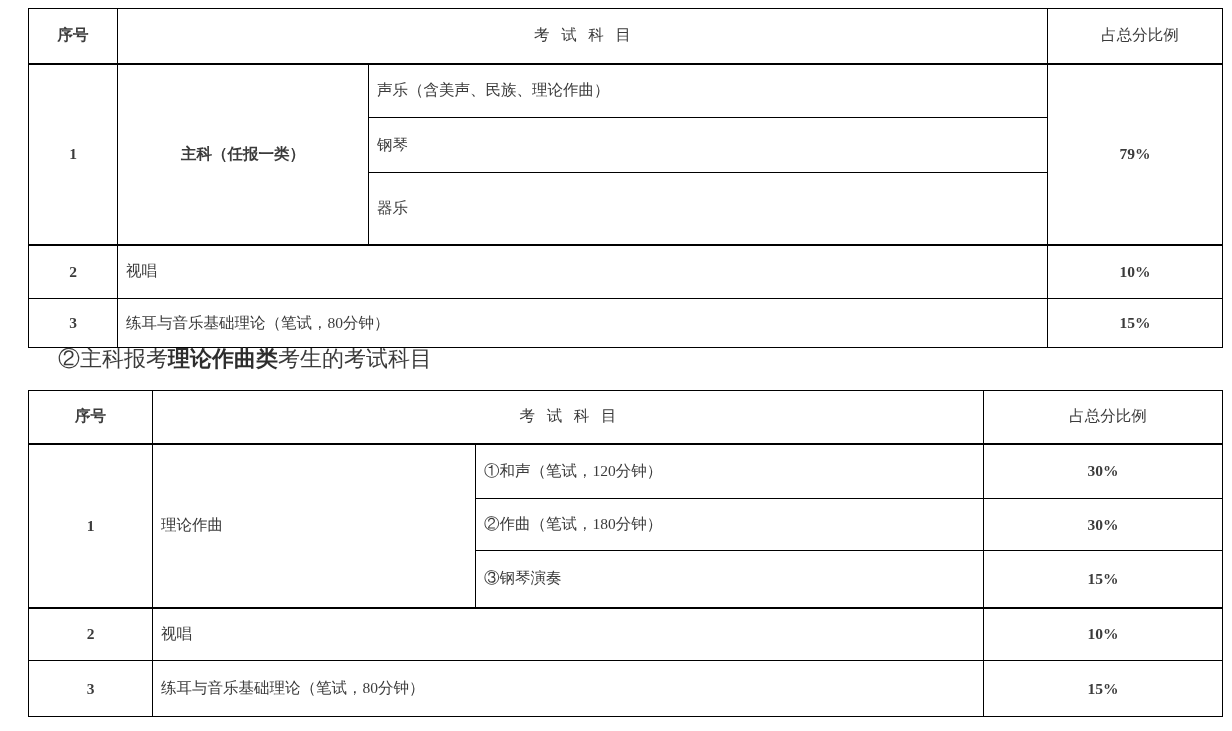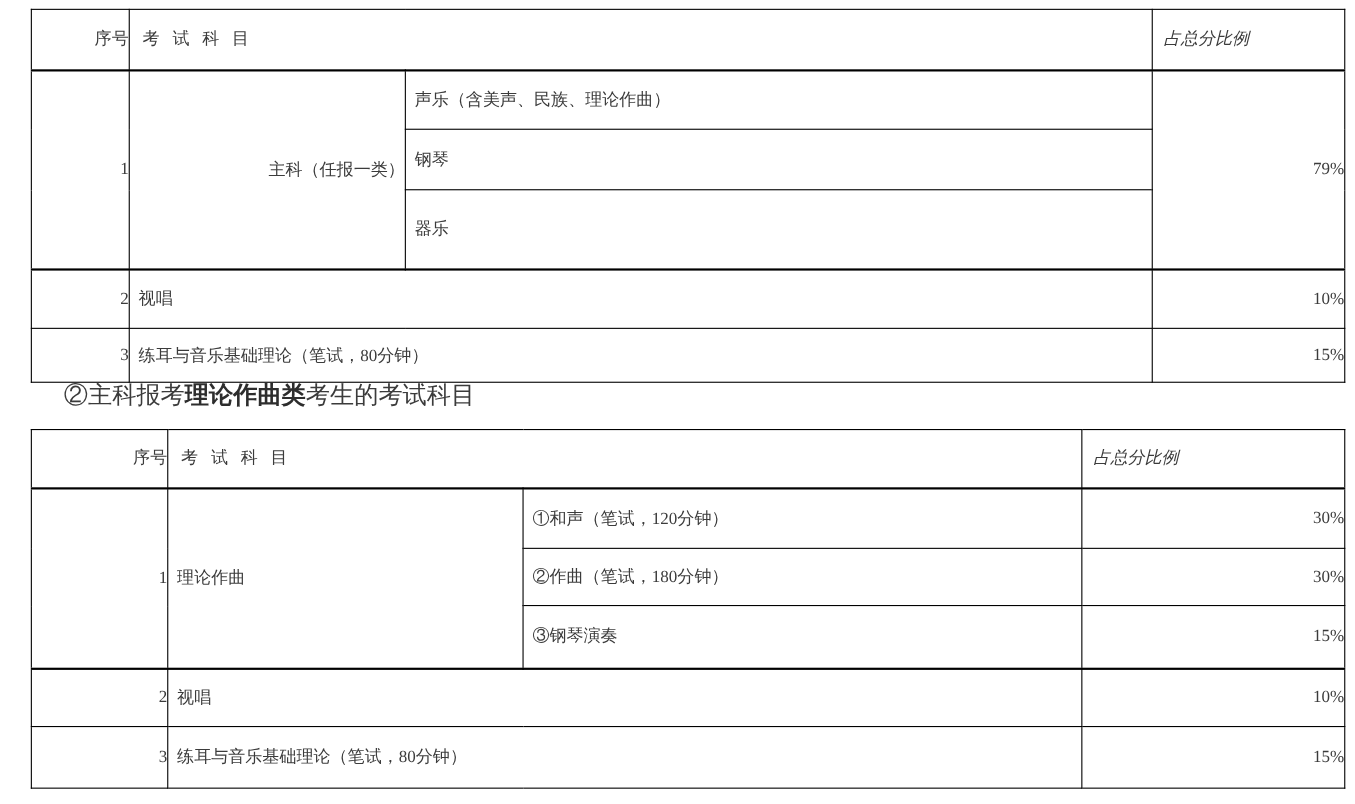--- a/index.html
+++ b/index.html
@@ -20,24 +20,24 @@
   }
   td, th {
     border: 1px solid #000000;
     vertical-align: middle;
     font-weight: normal;
     overflow: hidden; white-space: nowrap;
   }
   
   tr.hdr { border-bottom: 2px solid #000000; }
   tr.thick-top { border-top: 2px solid #000000; }
-  .c { text-align: right; }
+  .c { text-align: center; font-weight: bold; }
   .l { text-align: left; padding-left: 8px; }
-  .hdr-ratio { text-align: left; padding-left: 10px; font-style: italic; }
-  .spread { letter-spacing: 0.75em; text-indent: 0.75em; text-align: left; }
+  .hdr-ratio { text-align: center; padding-left: 10px; }
+  .spread { letter-spacing: 0.75em; text-indent: 0.75em; text-align: center; }
   
   #table1 tr.r-h  { height: 55px; }
   #table1 tr.r-s1 { height: 54px; }
   #table1 tr.r-s2 { height: 55px; margin-left: 40px; }
   #table1 tr.r-s3 { height: 72px; }
   #table1 tr.r-2  { height: 54px; }
   #table1 tr.r-3  { height: 49px; }
   
   #table2 tr.r-h  { height: 53px; }
   #table2 tr.r-s1 { height: 55px; }

